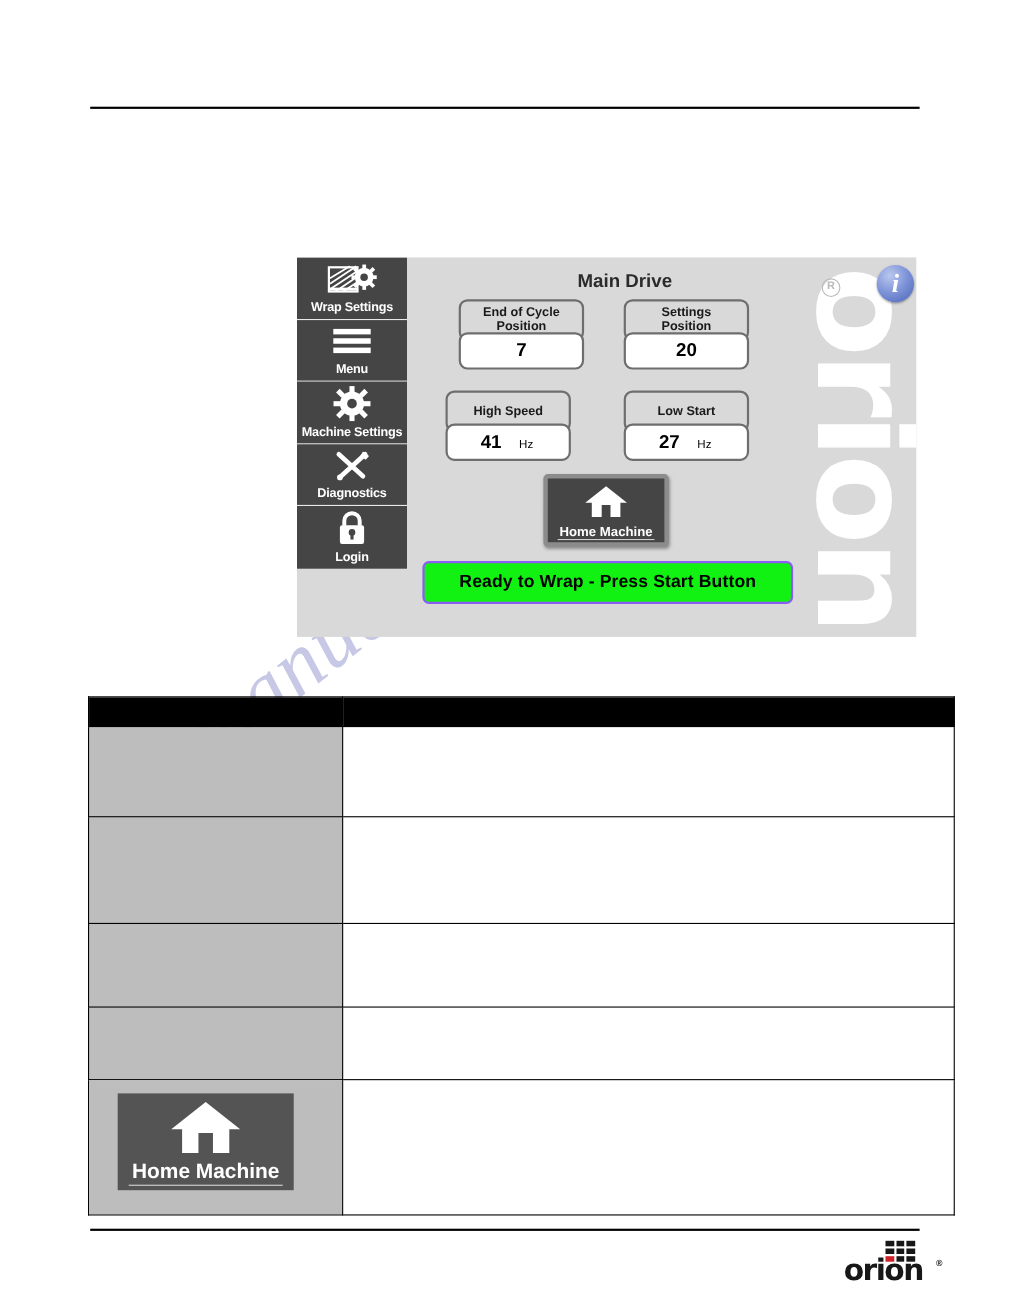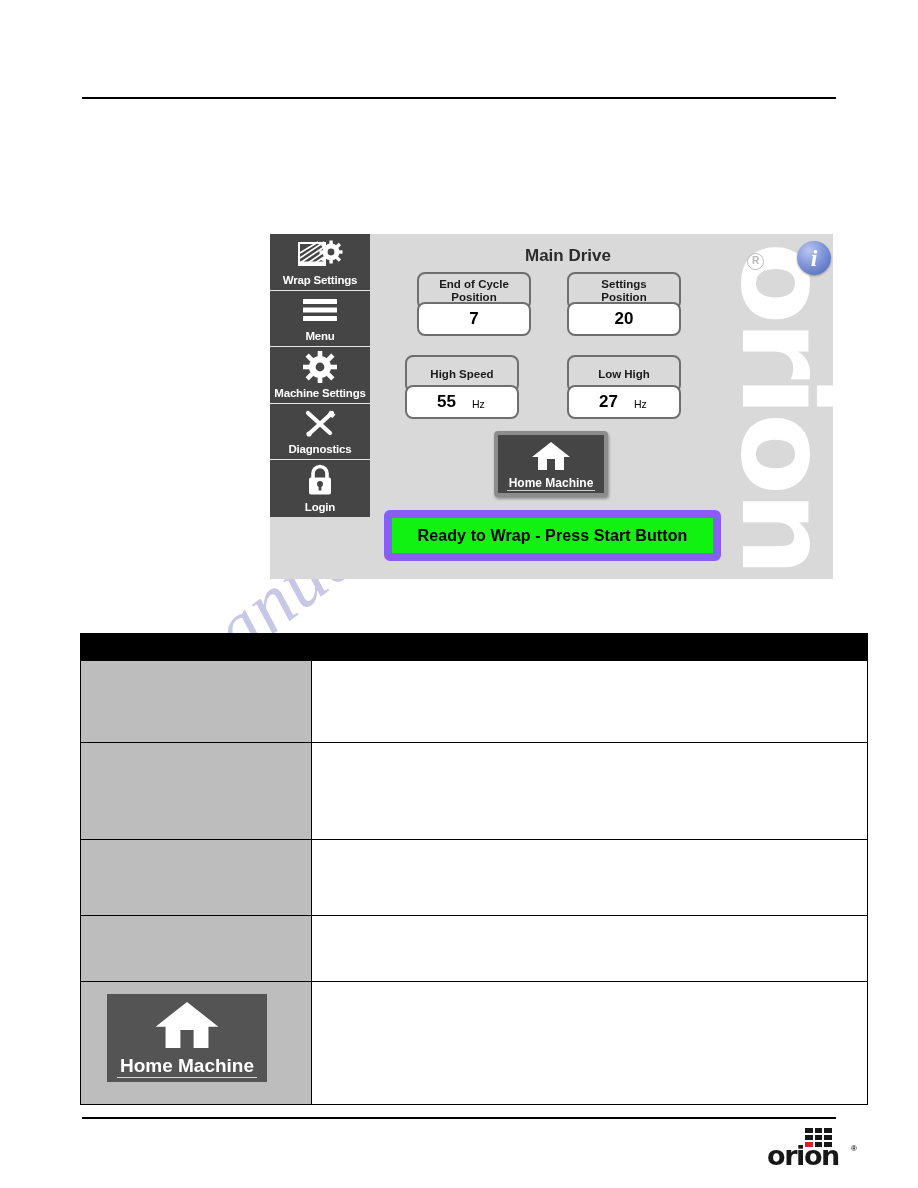--- a/index.html
+++ b/index.html
@@ -235,24 +235,24 @@
     border-bottom: 1px solid #cfcfcf;
     padding: 0 2px;
   }
 
   
   #status-banner {
     position: absolute;
     left: 114px;
     top: 276px;
     width: 337px;
-    height: 51px;
+    height: 39px;
     box-sizing: border-box;
     background: #12f212;
-    border: 8px solid #8b5cf6;
+    border: 2px solid #8b5cf6;
     border-radius: 6px;
     display: flex;
     align-items: center;
     justify-content: center;
     color: #000000;
     font-size: 16px;
     font-weight: 700;
     letter-spacing: .1px;
   }
 
@@ -497,28 +497,28 @@
     <div class="param-value">
       <span>20</span>
     </div>
   </div>
 
   <div class="param-card" id="card-high">
     <div class="param-head">
       <span>High Speed</span>
     </div>
     <div class="param-value with-unit">
-      <span>55</span>
+      <span>41</span>
       <span class="param-unit">Hz</span>
     </div>
   </div>
 
   <div class="param-card" id="card-low">
     <div class="param-head">
-      <span>Low High</span>
+      <span>Low Start</span>
     </div>
     <div class="param-value with-unit">
       <span>27</span>
       <span class="param-unit">Hz</span>
     </div>
   </div>
 
   <div id="home-machine-button">
     <span class="home-ico">
       <svg width="40" height="30" viewBox="0 0 40 30">

